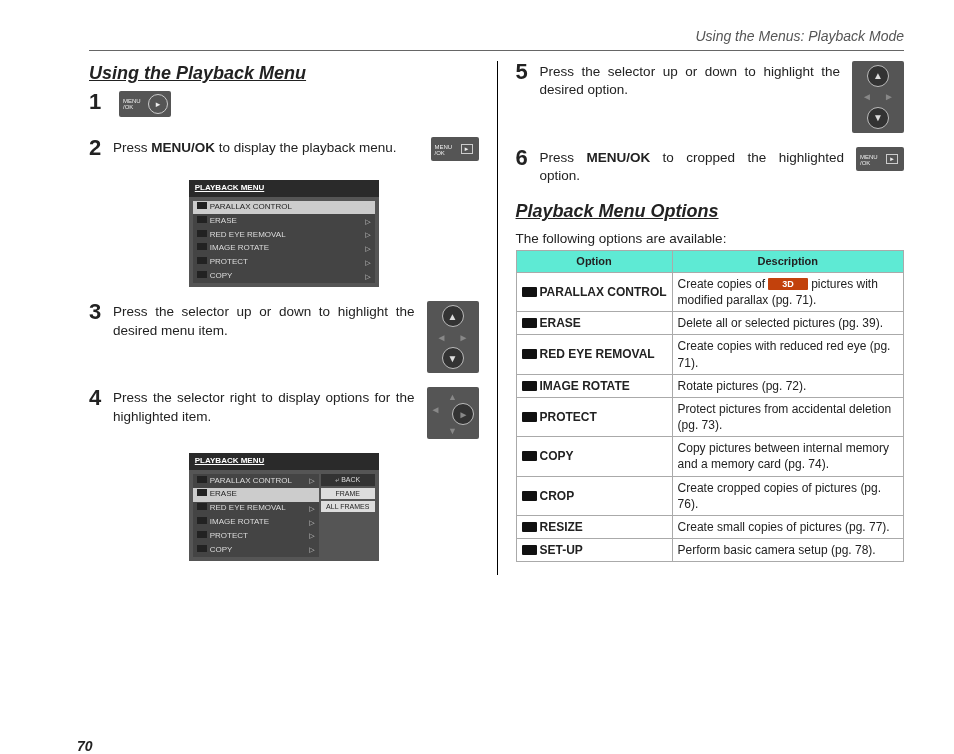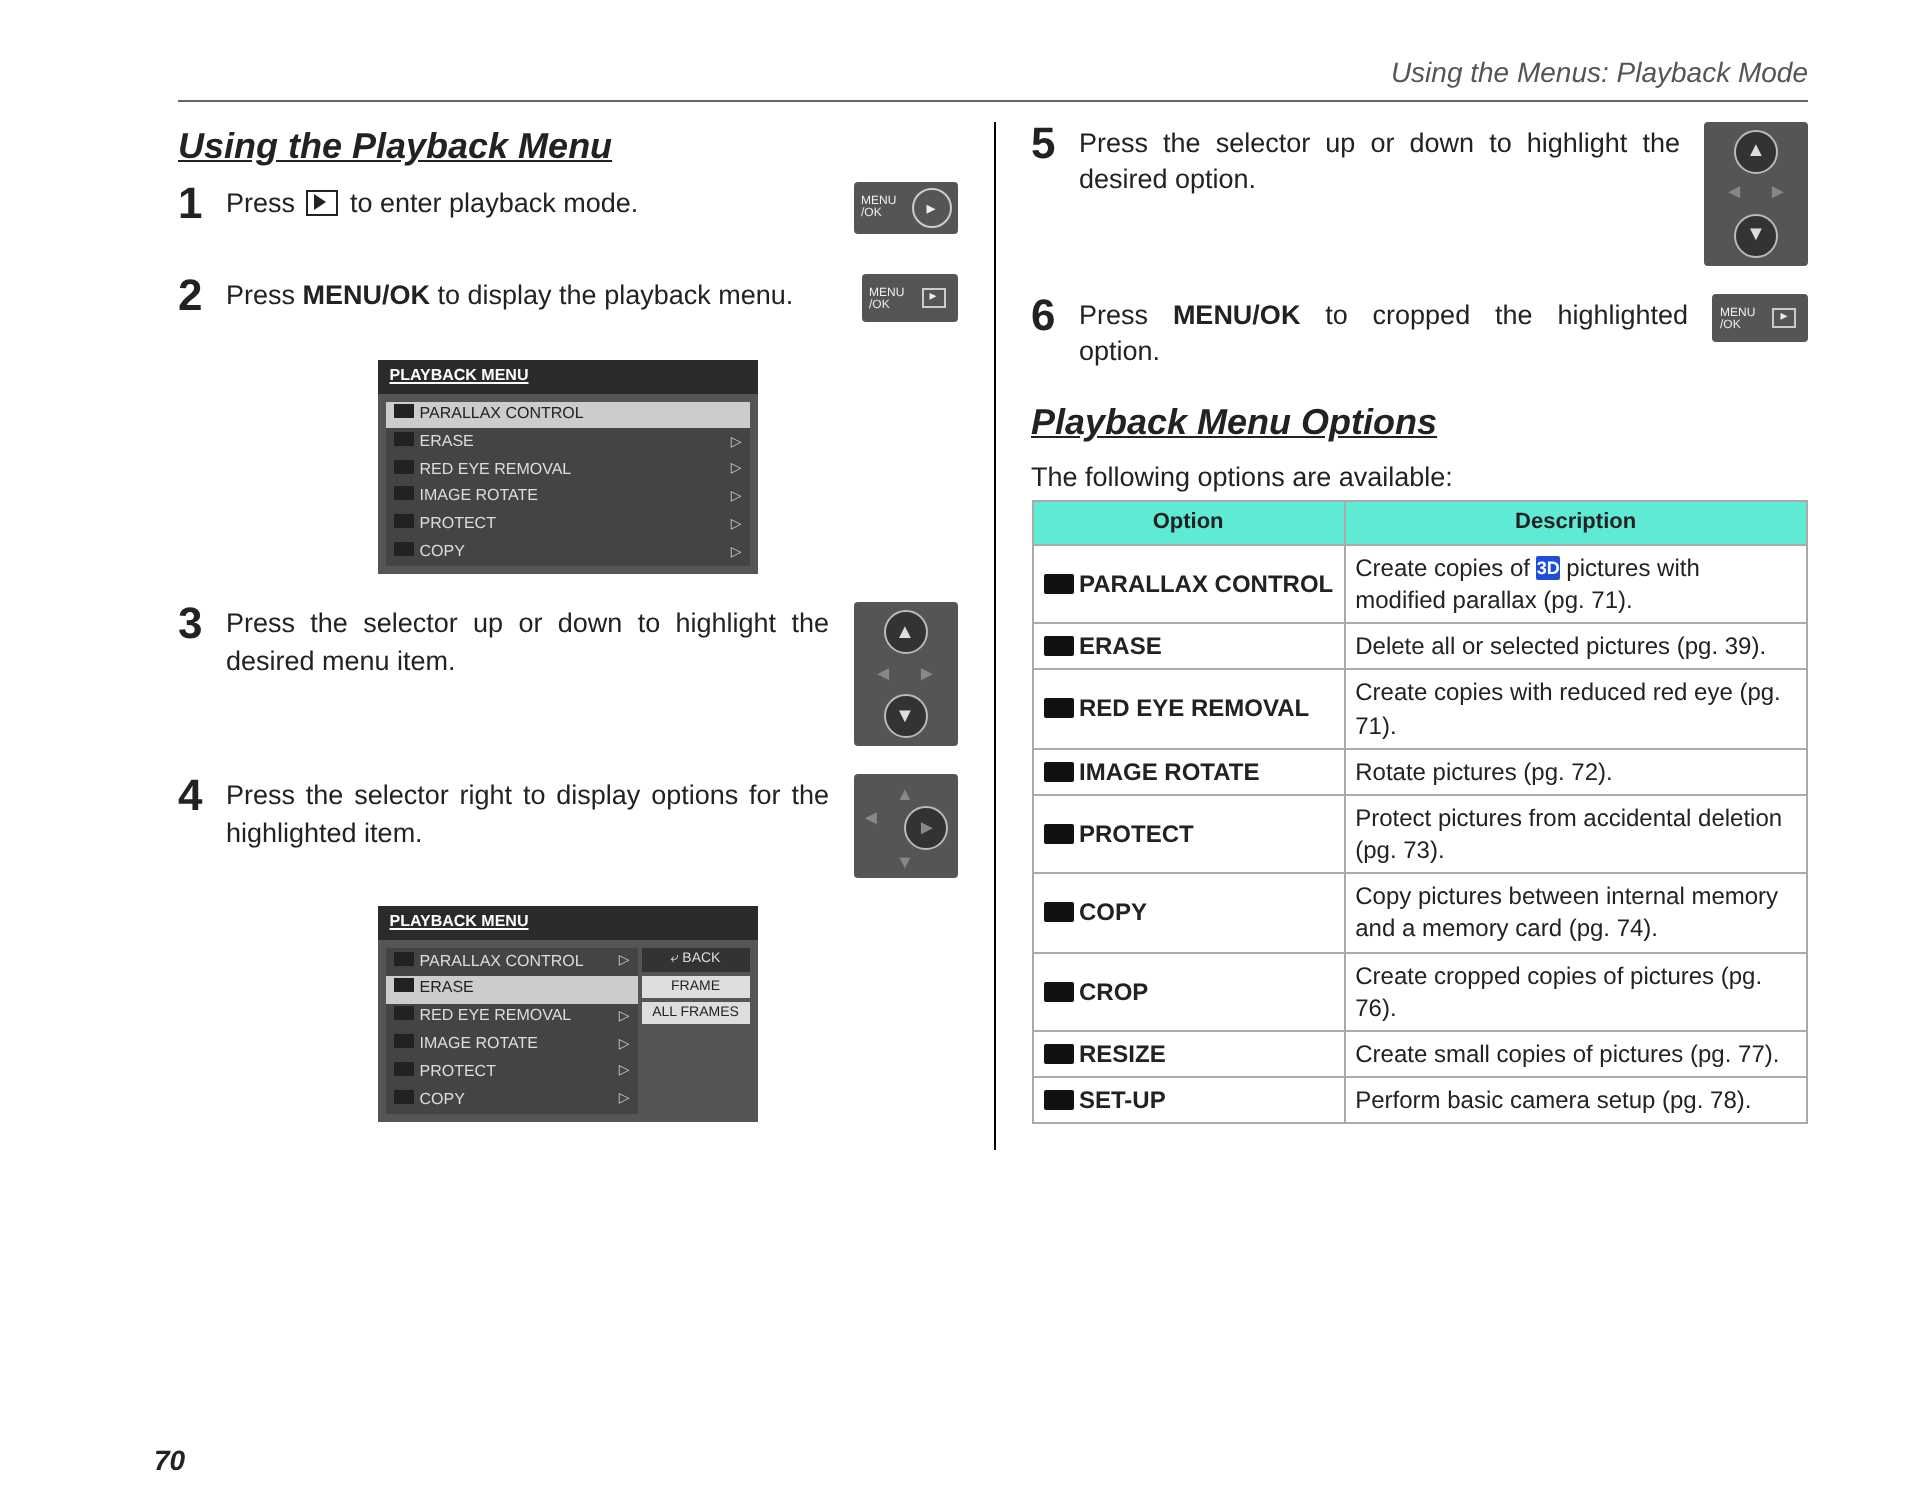--- a/index.html
+++ b/index.html
@@ -151,45 +151,42 @@
     border:1px solid #aaa;
     padding:3px 5px;
     vertical-align: middle;
     text-align: left;
   }
   table.opts td.optname { font-weight:700; white-space:nowrap; width:120px;}
   table.opts td.optname .mico {
     display:inline-block;width:15px;height:10px;background:#111;border-radius:1px;
     vertical-align:-1px;margin-right:3px;
   }
-  .inl3d { display:inline-block;background:#1d4ed8;color:#fff;font-size:9px;font-weight:700;
-    padding:0 0;border-radius:1px;vertical-align:1px;}
+  .inl3d { display:inline-block;background:#c2410c;color:#fff;font-size:9px;font-weight:700;
+    padding:0 14px;border-radius:1px;vertical-align:1px;}
   .pagenum {
-    position:absolute; left:38px; bottom:16px;
+    position:absolute; left:38px; bottom:0;
     font-style: italic; font-weight:700; font-size:14px;
   }
   .just { text-align: justify; }
 </style>
 </head>
 <body>
 
 <div class="page">
   <div class="running-head">Using the Menus: Playback Mode</div>
   <div class="rule"></div>
 
   <div class="cols">
 
     <div class="col left">
       <h2 class="section">Using the Playback Menu</h2>
 
       <div class="step">
         <div class="step-num">1</div>
-        <div class="step-text">
-          <span>Press </span><span class="inline-play"></span><span> to enter playback mode.</span>
-        </div>
         <div class="step-icon">
           <div class="btn-play">
             <span class="lbl">MENU
 /OK</span>
             <span class="circ">▸</span>
           </div>
         </div>
       </div>
 
       <div class="step">

